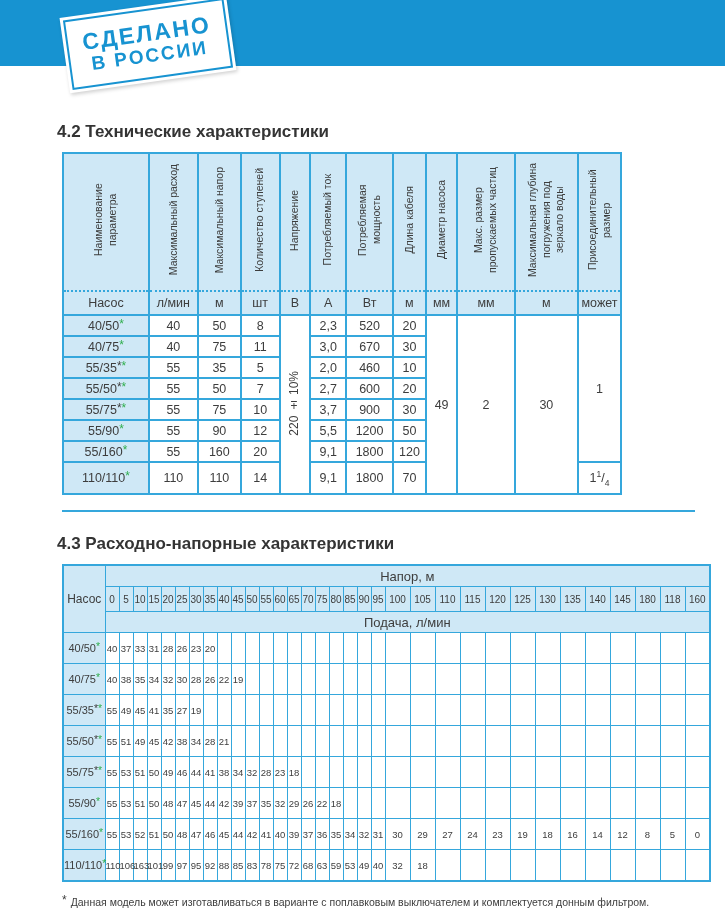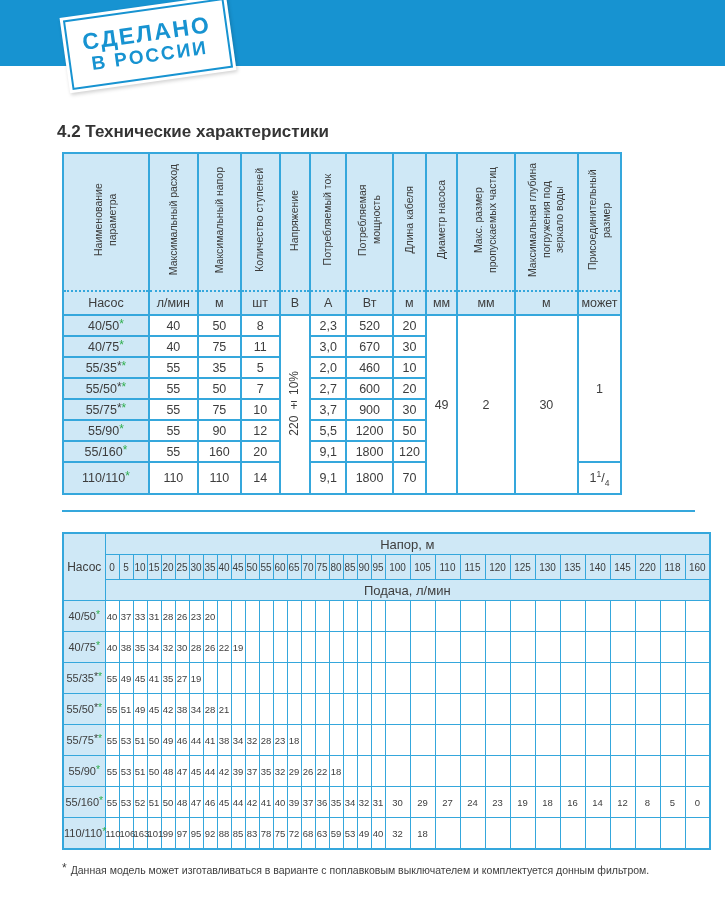--- a/index.html
+++ b/index.html
@@ -205,20 +205,21 @@
             <td>9,1</td>
             <td>1800</td>
             <td>70</td>
             <td class="frac">1<sup>1</sup>/<sub>4</sub></td>
           </tr>
         </tbody>
       </table>
 
     <div class="rule"></div>
 
+    <h2 class="sec-title t2">4.3 Расходно-напорные характеристики</h2>
 
     <table class="flow" id="table43">
         <colgroup>
           <col style="width: 42px;">
           <col style="width: 14px;">
           <col style="width: 14px;">
           <col style="width: 14px;">
           <col style="width: 14px;">
           <col style="width: 14px;">
           <col style="width: 14px;">
@@ -279,21 +280,21 @@
             <th class="tick">100</th>
             <th class="tick">105</th>
             <th class="tick">110</th>
             <th class="tick">115</th>
             <th class="tick">120</th>
             <th class="tick">125</th>
             <th class="tick">130</th>
             <th class="tick">135</th>
             <th class="tick">140</th>
             <th class="tick">145</th>
-            <th class="tick">220</th>
+            <th class="tick">180</th>
             <th class="tick">118</th>
             <th class="tick">160</th>
           </tr>
           <tr>
             <th class="hspan" colspan="33">Подача, л/мин</th>
           </tr>
         </thead>
         <tbody>
           <tr>
             <th>40/50<span class="star">*</span></th>

